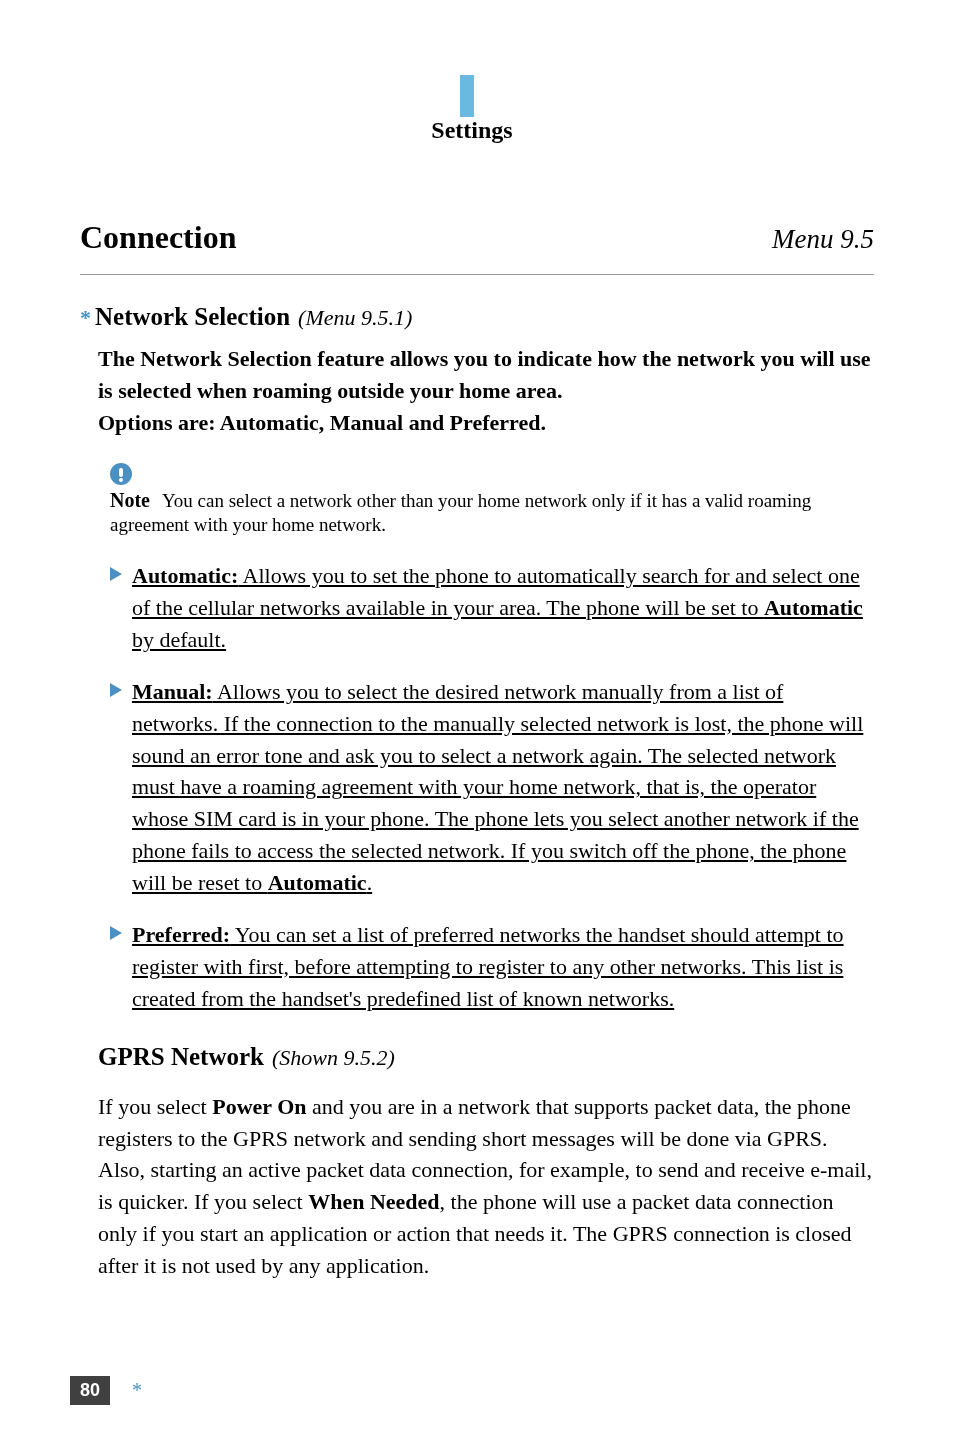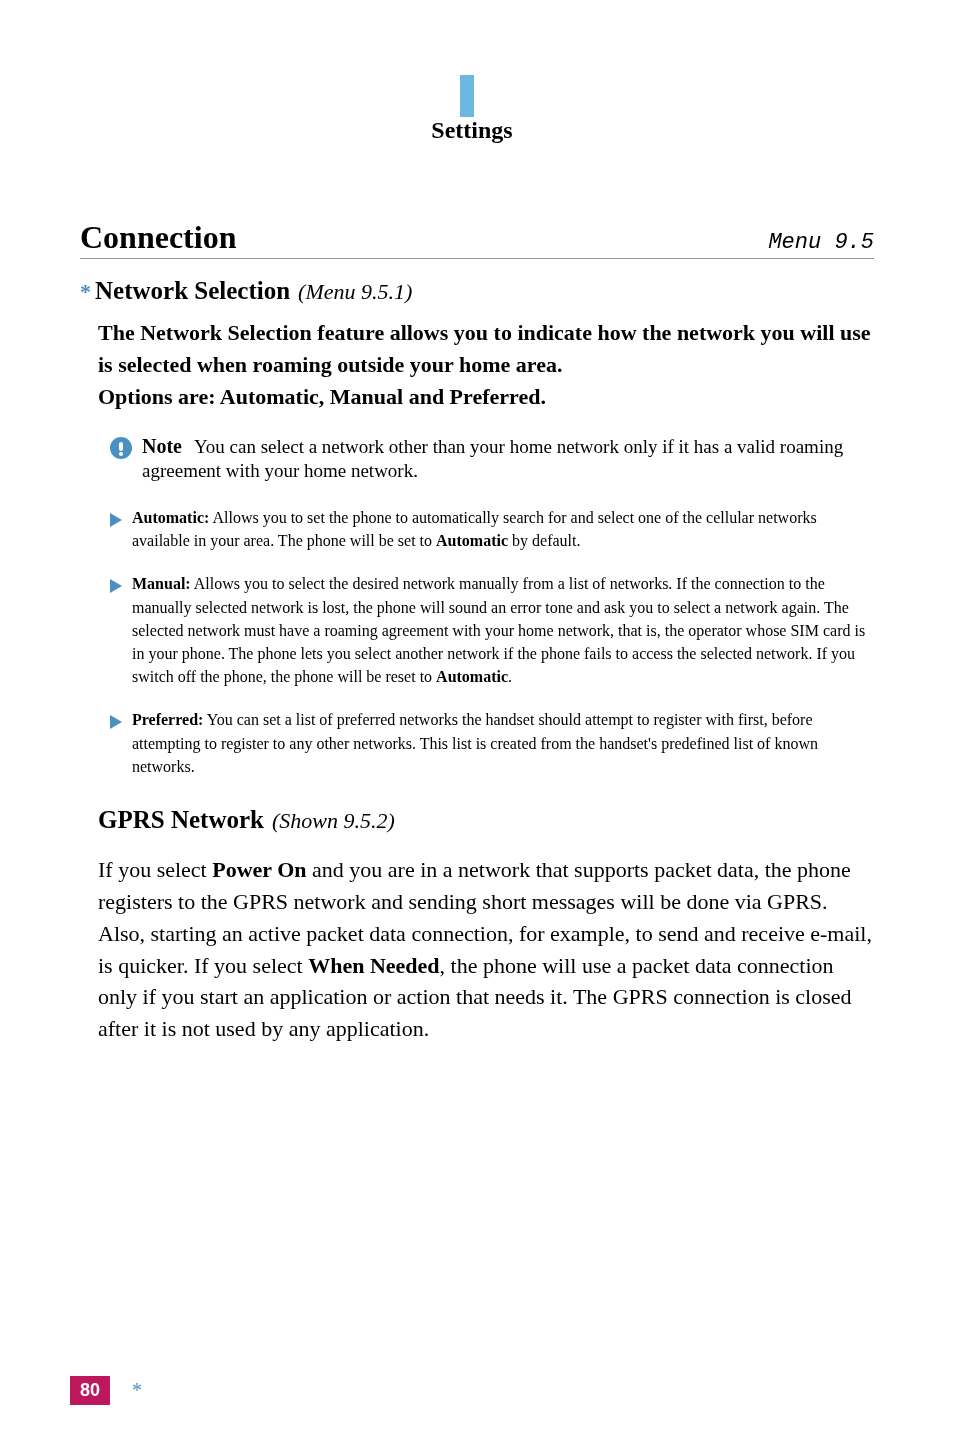--- a/index.html
+++ b/index.html
@@ -31,31 +31,30 @@
     }
     .section-title {
       font-size: 24px;
       font-weight: bold;
     }
     .connection-row {
       display: flex;
       align-items: baseline;
       justify-content: space-between;
       border-bottom: 1px solid #999;
-      padding-bottom: 2px;
-      margin-bottom: 18px;
+      padding-bottom: 18px;
+      margin-bottom: 28px;
     }
     .connection-title {
       font-size: 32px;
       font-weight: bold;
     }
     .menu-ref {
       font-style: italic;
-      font-size: 22px;
-      font-family: Liberation Mono, monospace;
+      font-size: 27px;
     }
     .subsection-row {
       display: flex;
       align-items: baseline;
       margin-bottom: 12px;
     }
     .asterisk {
       color: #4a90c2;
       font-size: 22px;
       margin-right: 4px;
@@ -74,20 +73,21 @@
     .body-text {
       font-size: 22px;
       line-height: 1.45;
       margin-left: 18px;
       font-weight: bold;
     }
     .note-box {
       display: flex;
       align-items: flex-start;
       margin: 22px 0 22px 30px;
+      flex-direction: column;
     }
     .note-icon {
       flex-shrink: 0;
       margin-right: 10px;
       margin-top: 2px;
     }
     .note-label {
       font-weight: bold;
       font-size: 20px;
       margin-right: 8px;
@@ -103,23 +103,24 @@
       display: flex;
       align-items: flex-start;
       margin: 0 0 20px 30px;
     }
     .triangle-bullet {
       flex-shrink: 0;
       margin-right: 10px;
       margin-top: 7px;
     }
     .bullet-text {
-      font-size: 16px;
+      font-size: 22px;
       line-height: 1.45;
       flex: 1;
+      text-decoration: underline;
     }
     .bold {
       font-weight: bold;
     }
     .gprs-header {
       display: flex;
       align-items: baseline;
       margin: 28px 0 20px 18px;
     }
     .gprs-body {
@@ -128,21 +129,21 @@
       margin-left: 18px;
     }
     .footer {
       position: absolute;
       bottom: 28px;
       left: 70px;
       display: flex;
       align-items: center;
     }
     .page-num-box {
-      background: #be185d;
+      background: #404040;
       color: #ffffff;
       font-size: 18px;
       font-weight: bold;
       padding: 4px 10px;
       margin-right: 22px;
       font-family: Arial, sans-serif;
     }
     .footer-asterisk {
       color: #4a90c2;
       font-size: 20px;

